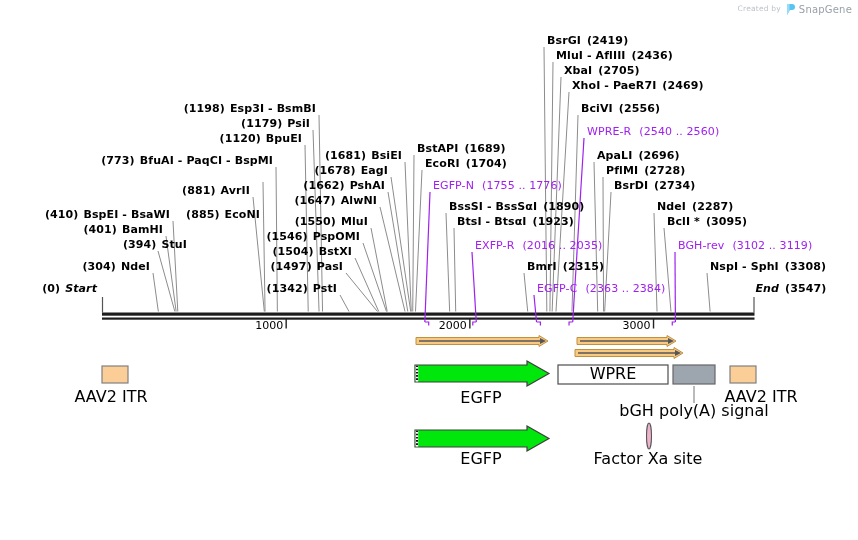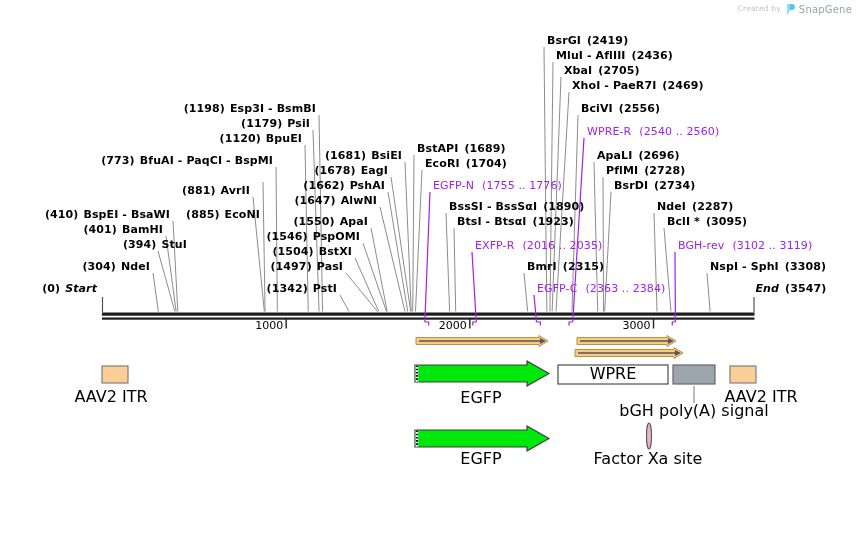--- a/index.html
+++ b/index.html
@@ -132,21 +132,21 @@
       <div class="lbl ralign" style="left: 260px; top: 169px; margin-top: 39px;"><span class="num gapR">(885)</span><span class="nm">EcoNI</span></div>
       <div class="lbl ralign" style="left: 250px; top: 184px;"><span class="num gapR">(881)</span><span class="nm">AvrII</span></div>
       <div class="lbl ralign" style="left: 170px; top: 208px;"><span class="num gapR">(410)</span><span class="nm">BspEI - BsaWI</span></div>
       <div class="lbl ralign" style="left: 163px; top: 223px;"><span class="num gapR">(401)</span><span class="nm">BamHI</span></div>
       <div class="lbl ralign" style="left: 155px; top: 238px; margin-left: 32px;"><span class="num gapR">(394)</span><span class="nm">StuI</span></div>
       <div class="lbl ralign" style="left: 150px; top: 260px;"><span class="num gapR">(304)</span><span class="nm">NdeI</span></div>
       <div class="lbl ralign" style="left: 337px; top: 282px;"><span class="num gapR">(1342)</span><span class="nm">PstI</span></div>
       <div class="lbl ralign" style="left: 343px; top: 260px;"><span class="num gapR">(1497)</span><span class="nm">PasI</span></div>
       <div class="lbl ralign" style="left: 352px; top: 245px;"><span class="num gapR">(1504)</span><span class="nm">BstXI</span></div>
       <div class="lbl ralign" style="left: 360px; top: 230px;"><span class="num gapR">(1546)</span><span class="nm">PspOMI</span></div>
-      <div class="lbl ralign" style="left: 368px; top: 215px;"><span class="num gapR">(1550)</span><span class="nm">ApaI</span></div>
+      <div class="lbl ralign" style="left: 368px; top: 215px;"><span class="num gapR">(1550)</span><span class="nm">MluI</span></div>
       <div class="lbl ralign" style="left: 377px; top: 194px;"><span class="num gapR">(1647)</span><span class="nm">AlwNI</span></div>
       <div class="lbl ralign" style="left: 385px; top: 179px;"><span class="num gapR">(1662)</span><span class="nm">PshAI</span></div>
       <div class="lbl ralign" style="left: 388px; top: 164px;"><span class="num gapR">(1678)</span><span class="nm">EagI</span></div>
       <div class="lbl ralign" style="left: 402px; top: 149px;"><span class="num gapR">(1681)</span><span class="nm">BsiEI</span></div>
       <div class="lbl " style="left: 547px; top: 34px;"><span class="nm">BsrGI</span><span class="num gapL">(2419)</span></div>
       <div class="lbl " style="left: 556px; top: 49px;"><span class="nm">MluI - AflIII</span><span class="num gapL">(2436)</span></div>
       <div class="lbl " style="left: 564px; top: 64px;"><span class="nm">XbaI</span><span class="num gapL">(2705)</span></div>
       <div class="lbl " style="left: 572px; top: 79px;"><span class="nm">XhoI - PaeR7I</span><span class="num gapL">(2469)</span></div>
       <div class="lbl " style="left: 581px; top: 102px;"><span class="nm">BciVI</span><span class="num gapL">(2556)</span></div>
       <div class="lbl " style="left: 597px; top: 149px;"><span class="nm">ApaLI</span><span class="num gapL">(2696)</span></div>

